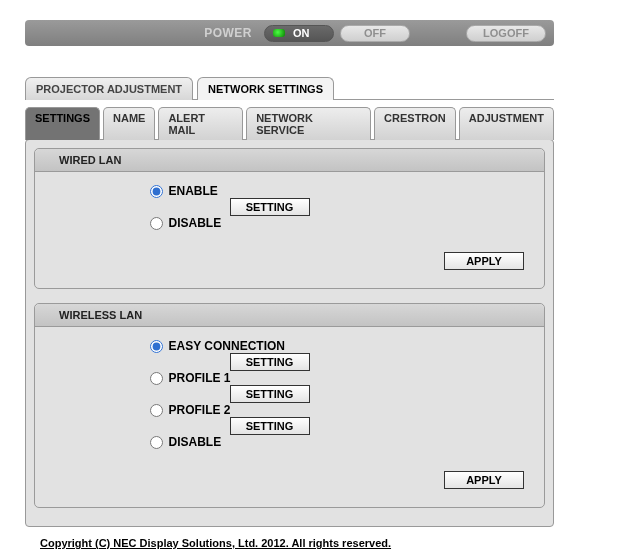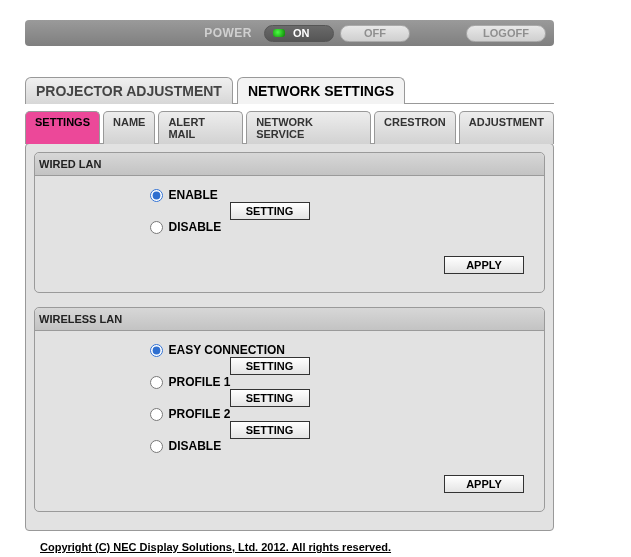--- a/index.html
+++ b/index.html
@@ -84,21 +84,21 @@
     gap: 4px;
     position: relative;
   }
   .tab {
     border: 1px solid #999;
     border-bottom: none;
     border-top-left-radius: 6px;
     border-top-right-radius: 6px;
     padding: 5px 10px 5px 10px;
     font-weight: bold;
-    font-size: 14px;
+    font-size: 11px;
     background: linear-gradient(#f0f0f0, #d7d7d7);
     color: #444;
     cursor: pointer;
     position: relative;
     top: 1px;
   }
   .tab.active-main {
     background: #f3f3f3;
     color: #000;
   }
@@ -121,21 +121,21 @@
     padding: 4px 9px;
     font-weight: bold;
     font-size: 11px;
     background: linear-gradient(#ededed, #d2d2d2);
     color: #333;
     cursor: pointer;
     position: relative;
     top: 1px;
   }
   .subtab.active {
-    background: #ec4899;
+    background: #737373;
     color: #000;
   }
   .content-outer {
     margin: 0 25px 10px 25px;
     border: 1px solid #999;
     border-radius: 4px;
     background: #e2e2e2;
     padding: 8px 8px 4px 8px;
   }
 
@@ -144,21 +144,21 @@
     border: 1px solid #9a9a9a;
     border-radius: 5px;
     background: #e2e2e2;
     margin-bottom: 14px;
   }
   .group-header {
     background: linear-gradient(#d7d7d7, #c3c3c3);
     border-bottom: 1px solid #9a9a9a;
     border-top-left-radius: 5px;
     border-top-right-radius: 5px;
-    padding: 5px 4px;
+    padding: 5px 24px;
     font-weight: bold;
     font-size: 11px;
     color: #222;
   }
   .group-body {
     padding: 12px 14px 8px 14px;
   }
   .row {
     display: flex;
     align-items: center;

